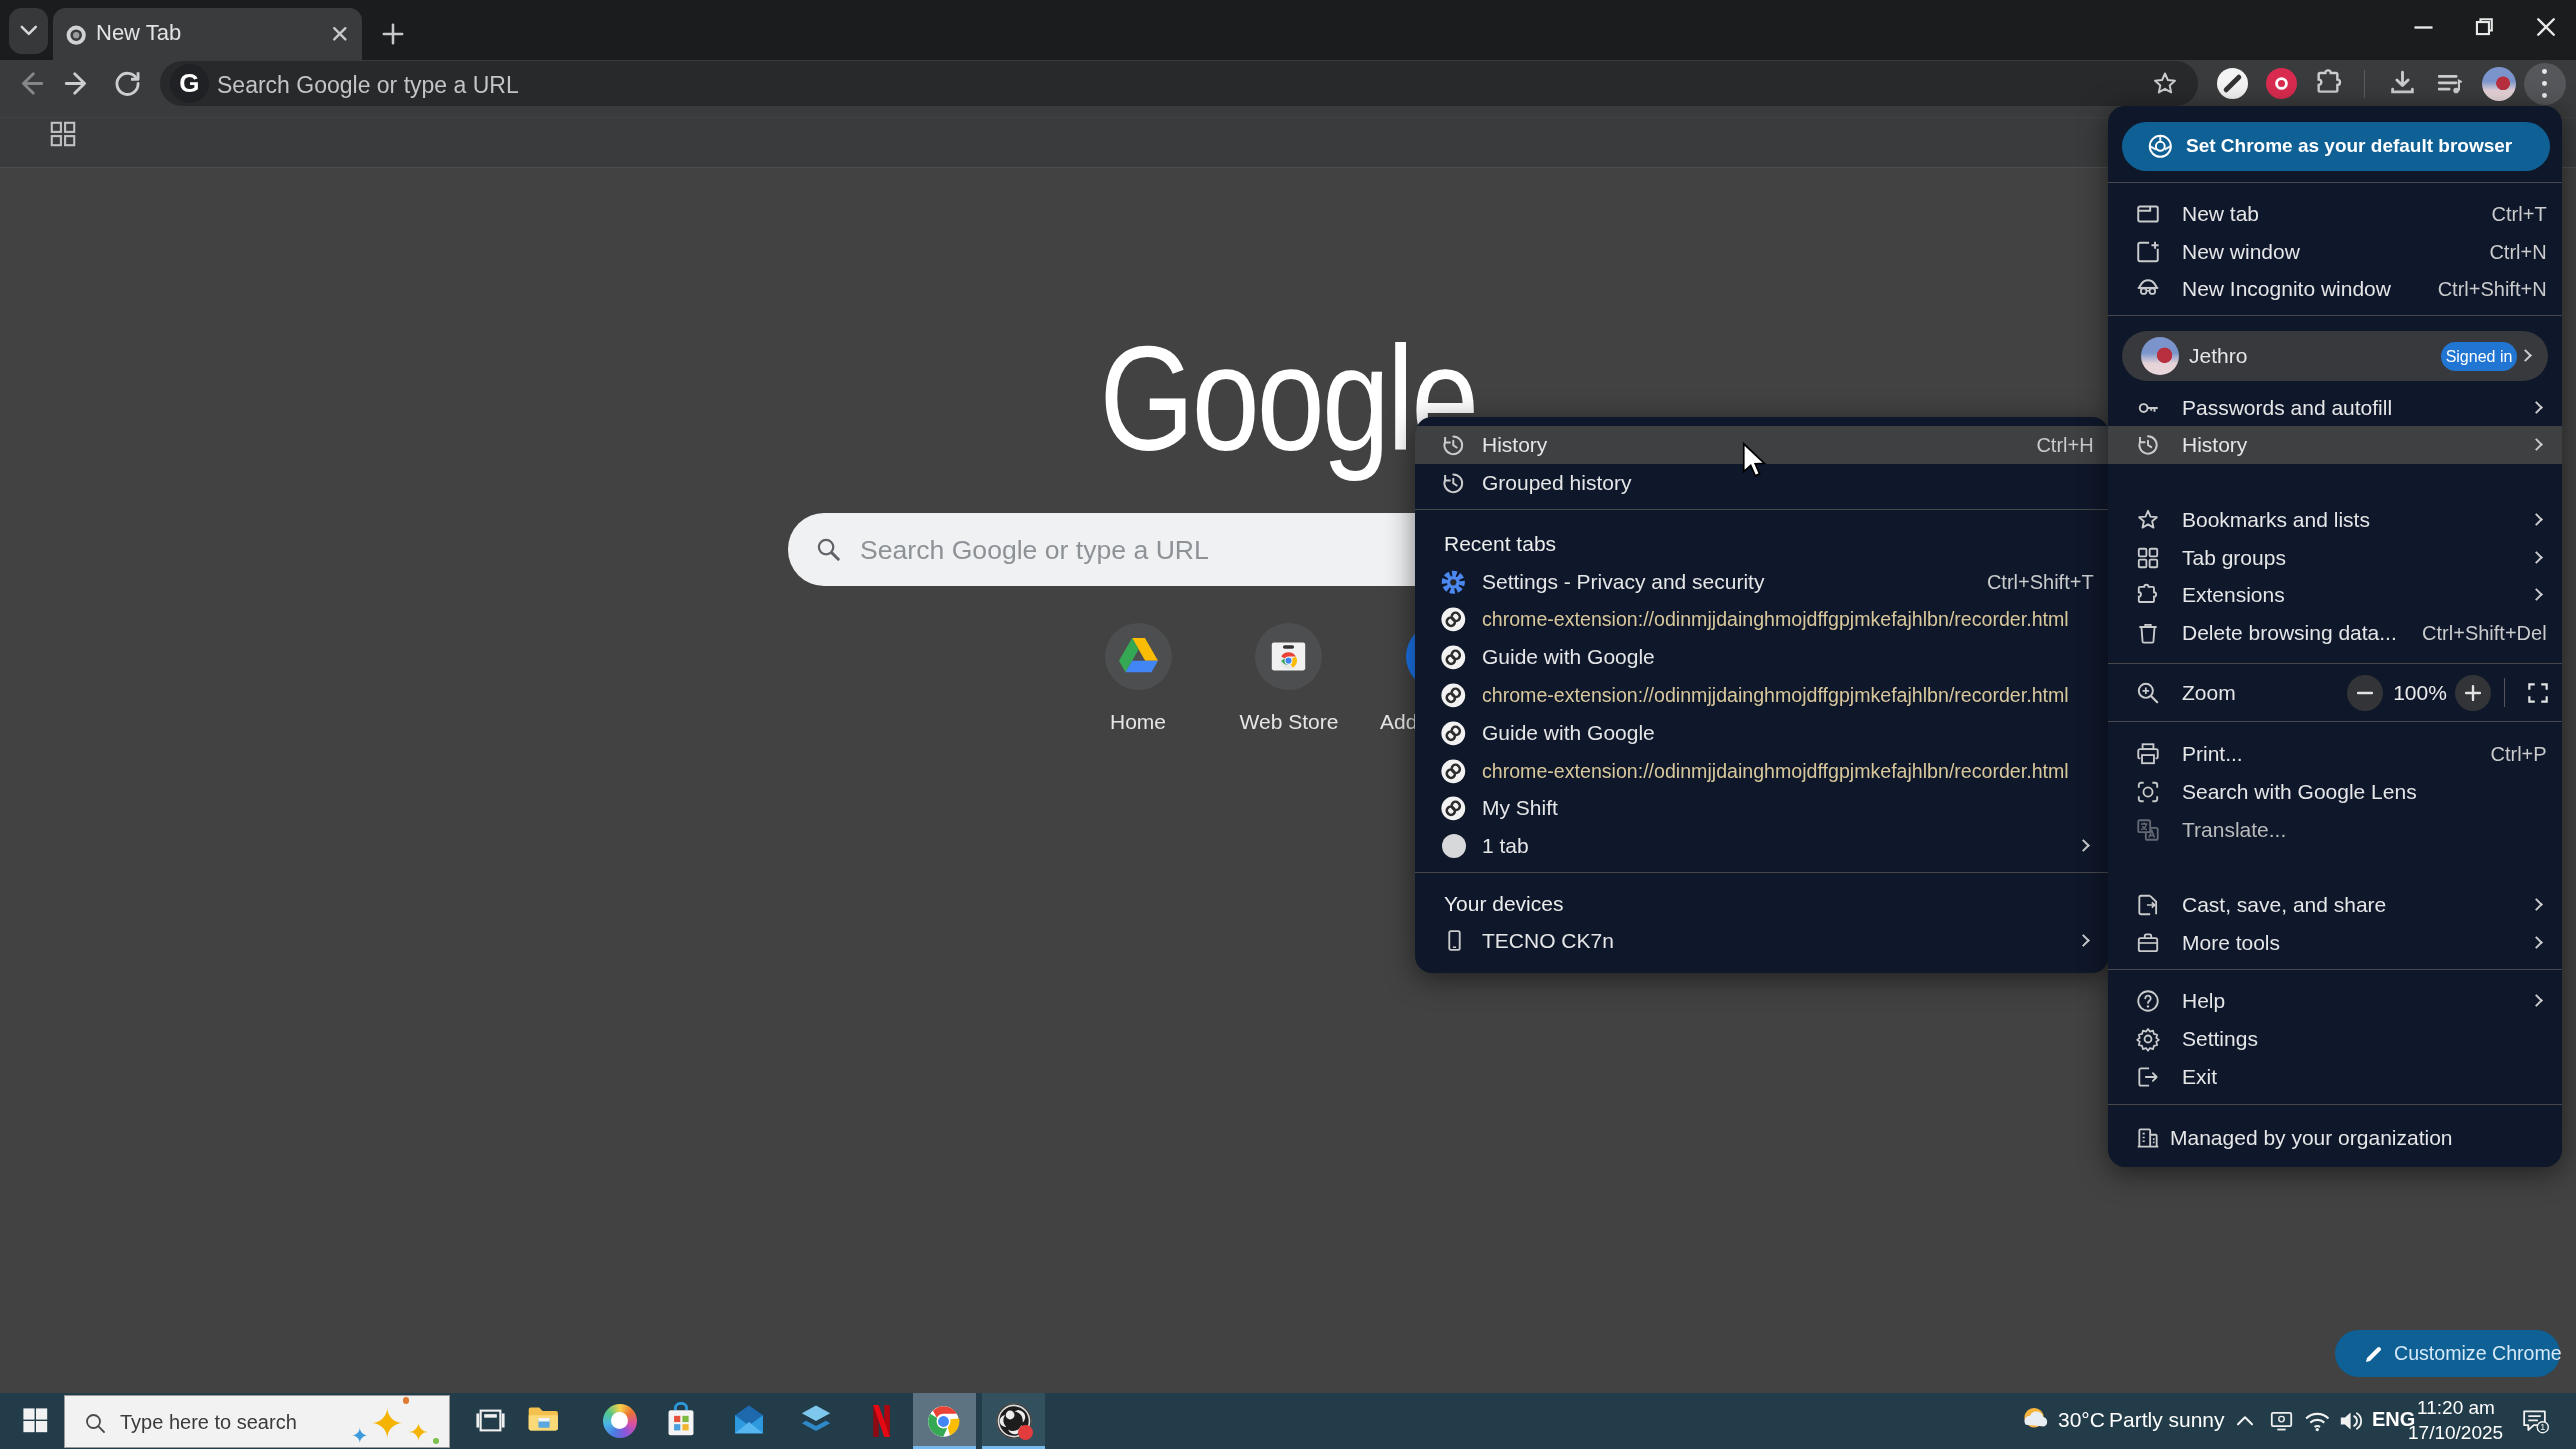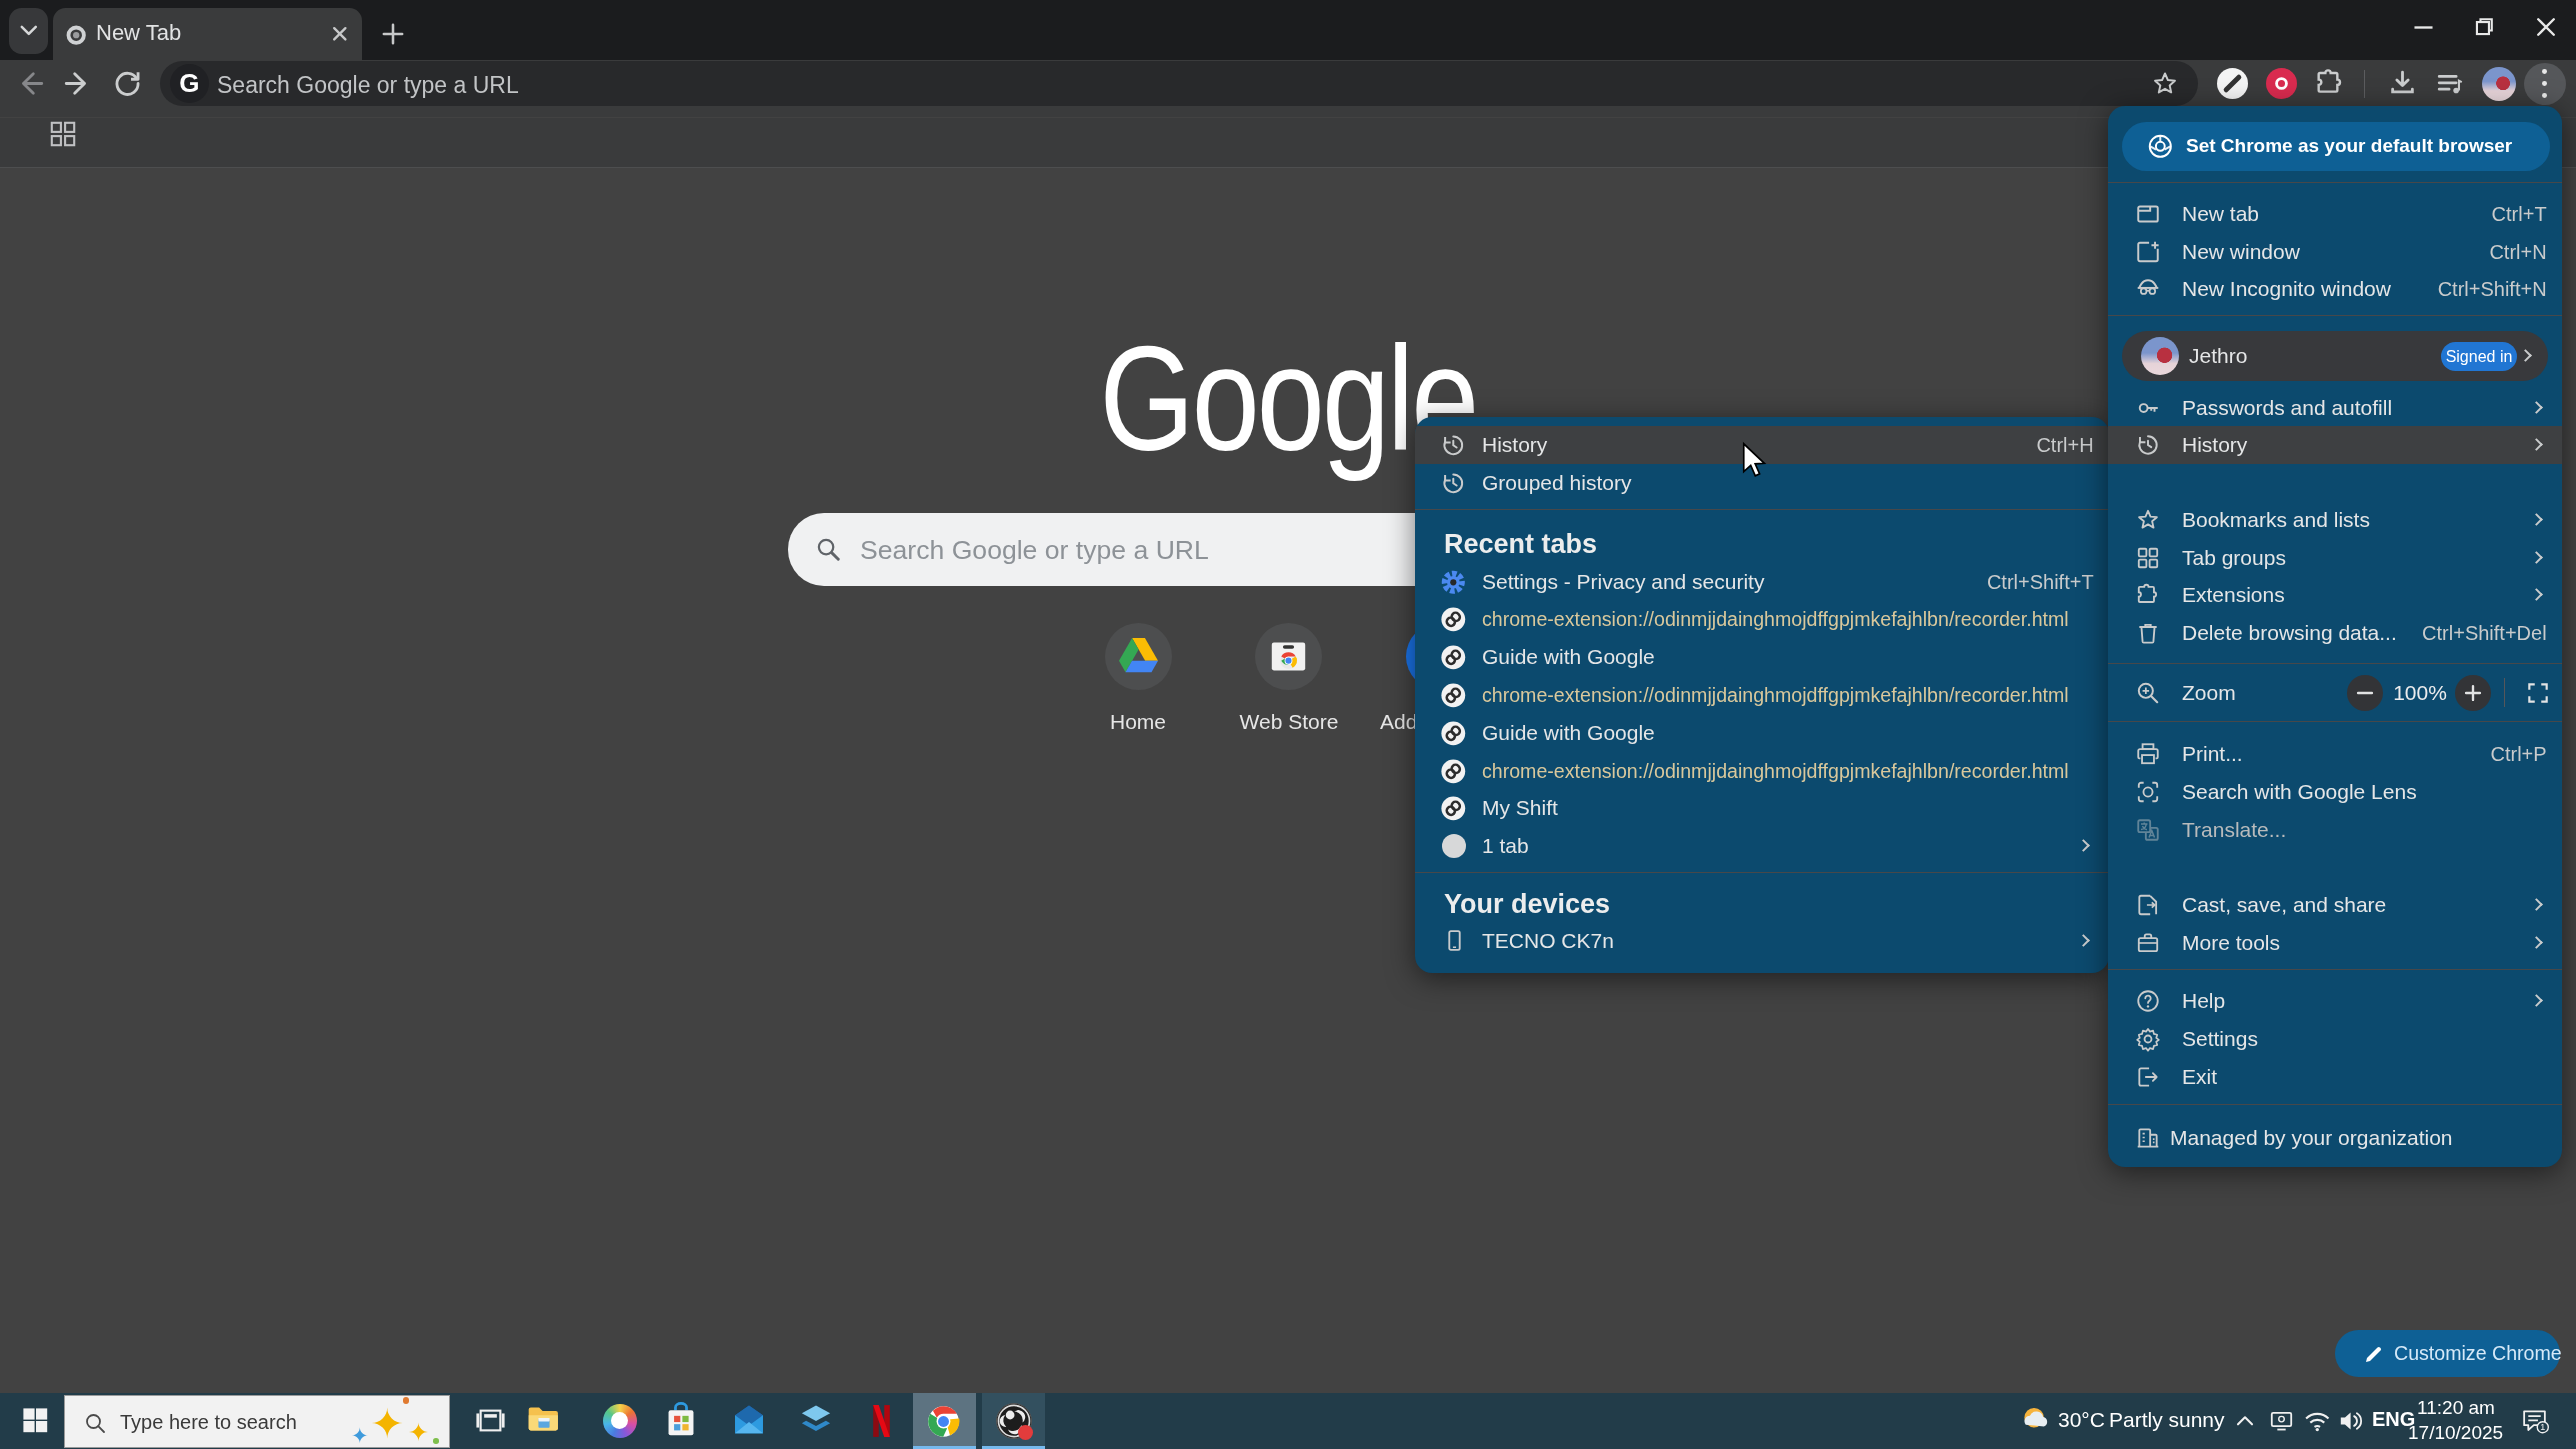--- a/index.html
+++ b/index.html
@@ -19,28 +19,28 @@
 
 #bmbar{position:absolute;left:0;top:118px;width:2576px;height:50px;background:#3a3b3c;border-bottom:1.4px solid #4d4e4f}
 
 #logo{position:absolute;left:0;top:313px;width:2576px;text-align:center;font-size:149px;letter-spacing:-3.5px;color:#fff;font-weight:500;transform:scaleX(.82)}
 #sbox{position:absolute;left:788px;top:513px;width:1001px;height:73px;border-radius:36px;background:#f0f1f2}
 #sboxtxt{position:absolute;left:72px;top:22px;font-size:26.6px;color:#8d9297}
 .shortcut{position:absolute;width:67px;height:67px;border-radius:50%;background:#4d4e4f}
 .sclabel{position:absolute;width:210px;text-align:center;font-size:21px;color:#e6e6e6;top:710px}
 #customize{position:absolute;left:2335px;top:1330px;width:225px;height:47px;border-radius:24px;background:#0e6095;color:#d6e9f8;font-size:19.6px;line-height:47px}
 
-.menu{position:absolute;background:#0c4a6e;border-radius:17px;box-shadow:0 5.6px 28px rgba(0,0,0,.5);overflow:hidden}
+.menu{position:absolute;background:#0f172a;border-radius:17px;box-shadow:0 5.6px 28px rgba(0,0,0,.5);overflow:hidden}
 #mainmenu{left:2108px;top:106px;width:454px;height:1061px}
 #submenu{left:1415px;top:417px;width:694px;height:556px}
 .mrow{position:absolute;left:0;width:100%;height:38px}
 .hl{background:#3e4042}
 .mlab{position:absolute;font-size:21px;color:#e5e6e7;line-height:38px;white-space:nowrap}
 .msc{position:absolute;font-size:20px;color:#c9cbcc;line-height:38px;right:15.4px}
-.mhead{position:absolute;font-size:27px;font-weight:bold;color:#eceded;line-height:38px}
+.mhead{position:absolute;font-size:21px;font-weight:normal;color:#eceded;line-height:38px}
 .chev{position:absolute;right:21px;top:14px;width:9px;height:9px;border-top:2.1px solid #c9cbcc;border-right:2.1px solid #c9cbcc;transform:rotate(45deg)}
 .sep{position:absolute;left:0;width:100%;height:1.4px;background:#47484a}
 #setdefault{position:absolute;left:14px;top:16px;width:428px;height:49px;border-radius:25px;background:#0e6095}
 #profrow{position:absolute;left:14px;top:225px;width:426px;height:50px;border-radius:25px;background:#38393c}
 #signedin{position:absolute;left:319px;top:10.5px;width:76px;height:29px;border-radius:14.7px;background:#2176d3;color:#fff;font-size:16px;text-align:center;line-height:29px;white-space:nowrap}
 .zbtn{position:absolute;width:36px;height:36px;border-radius:50%;background:#333437}
 
 #taskbar{position:absolute;left:0;top:1393px;width:2576px;height:56px;background:#223c49}
 #tsearchbox{position:absolute;left:64px;top:2.1px;width:386px;height:53px;background:#f2f2f2;border:0.7px solid #9a9a9a}
 #tsearchtxt{position:absolute;left:55px;top:14.7px;font-size:20px;color:#3a3a3a}

